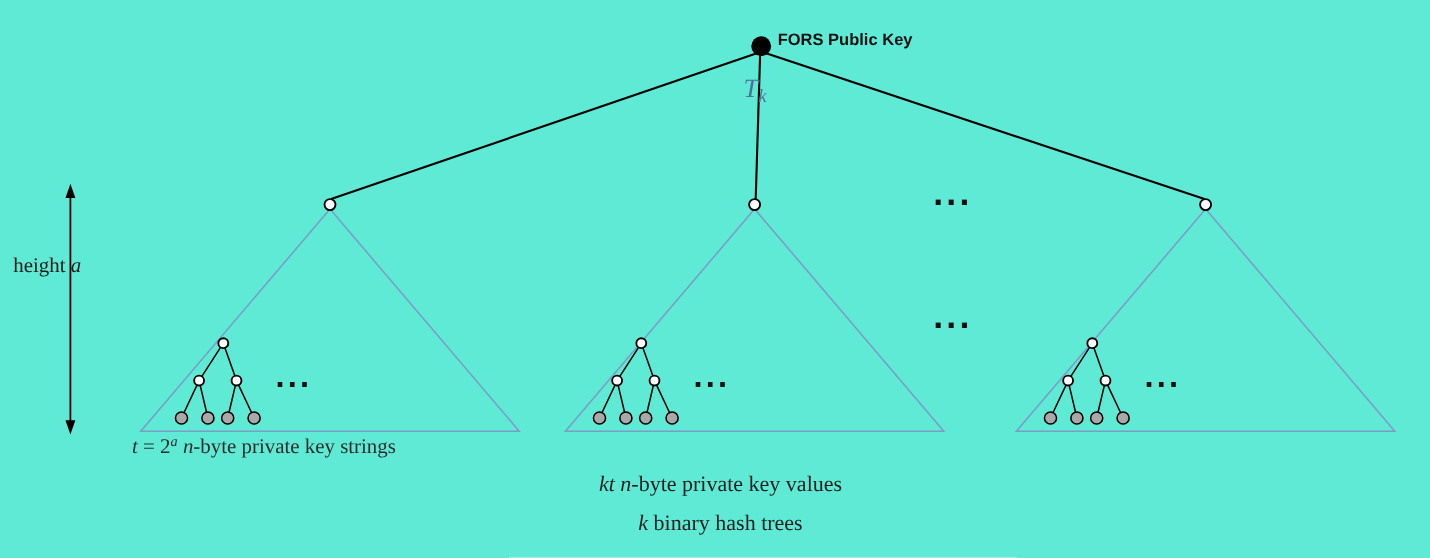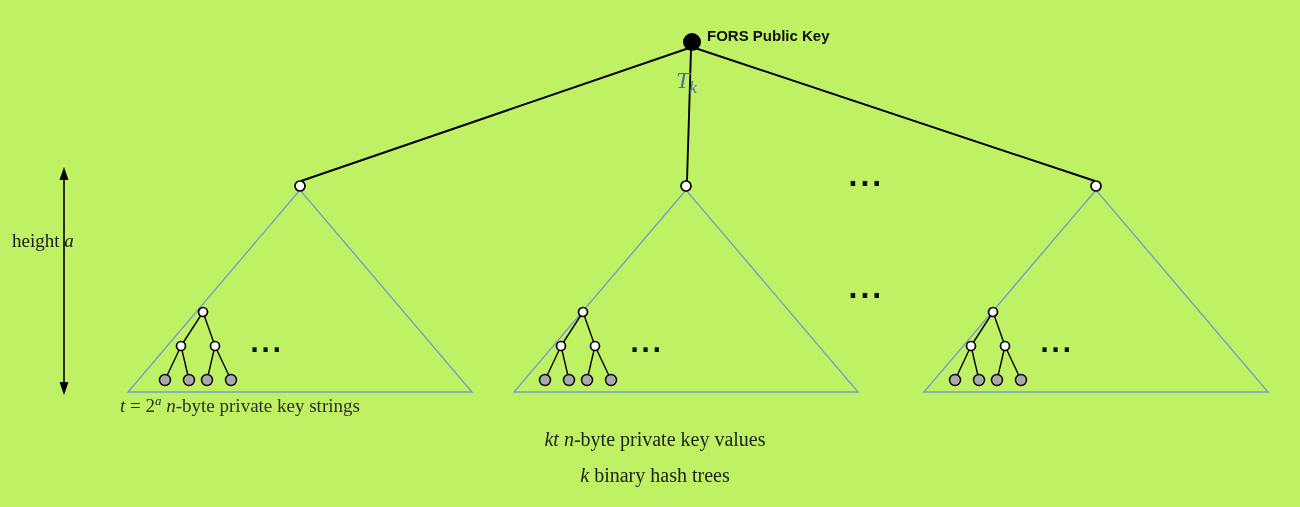--- a/index.html
+++ b/index.html
@@ -4,21 +4,21 @@
 <style>
   html, body {
     margin: 0;
     padding: 0;
     background: #ffffff;
   }
   .canvas {
     position: relative;
     width: 1300px;
     height: 507px;
-    background: #bef264;
+    background: #5eead4;
     font-family: "Liberation Serif", serif;
     overflow: hidden;
   }
   svg { display: block; }
 
   .bold-label {
     font-family: "Liberation Sans", sans-serif;
     font-weight: bold;
     font-size: 15px;
     fill: #111111;

